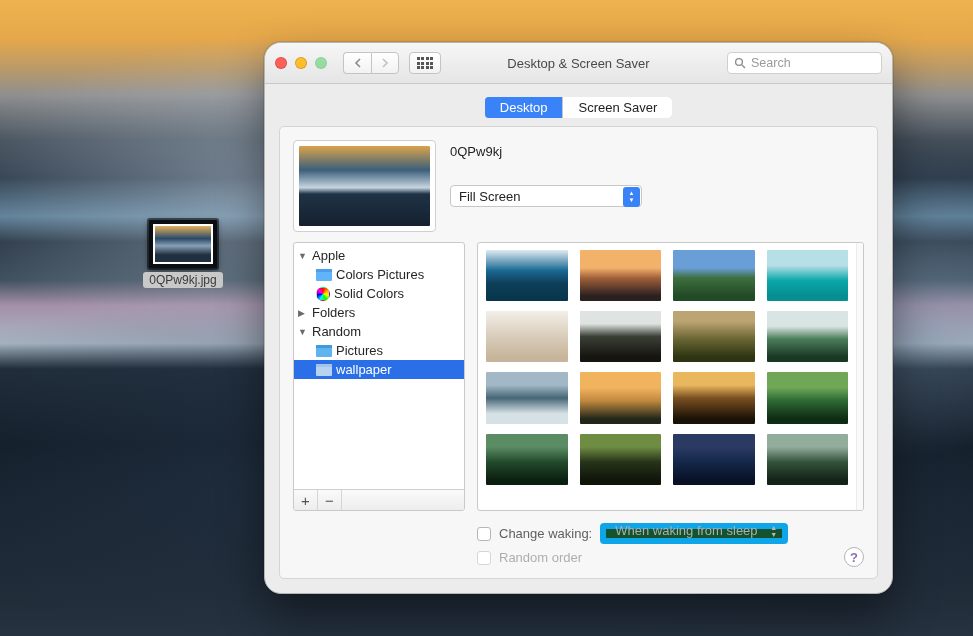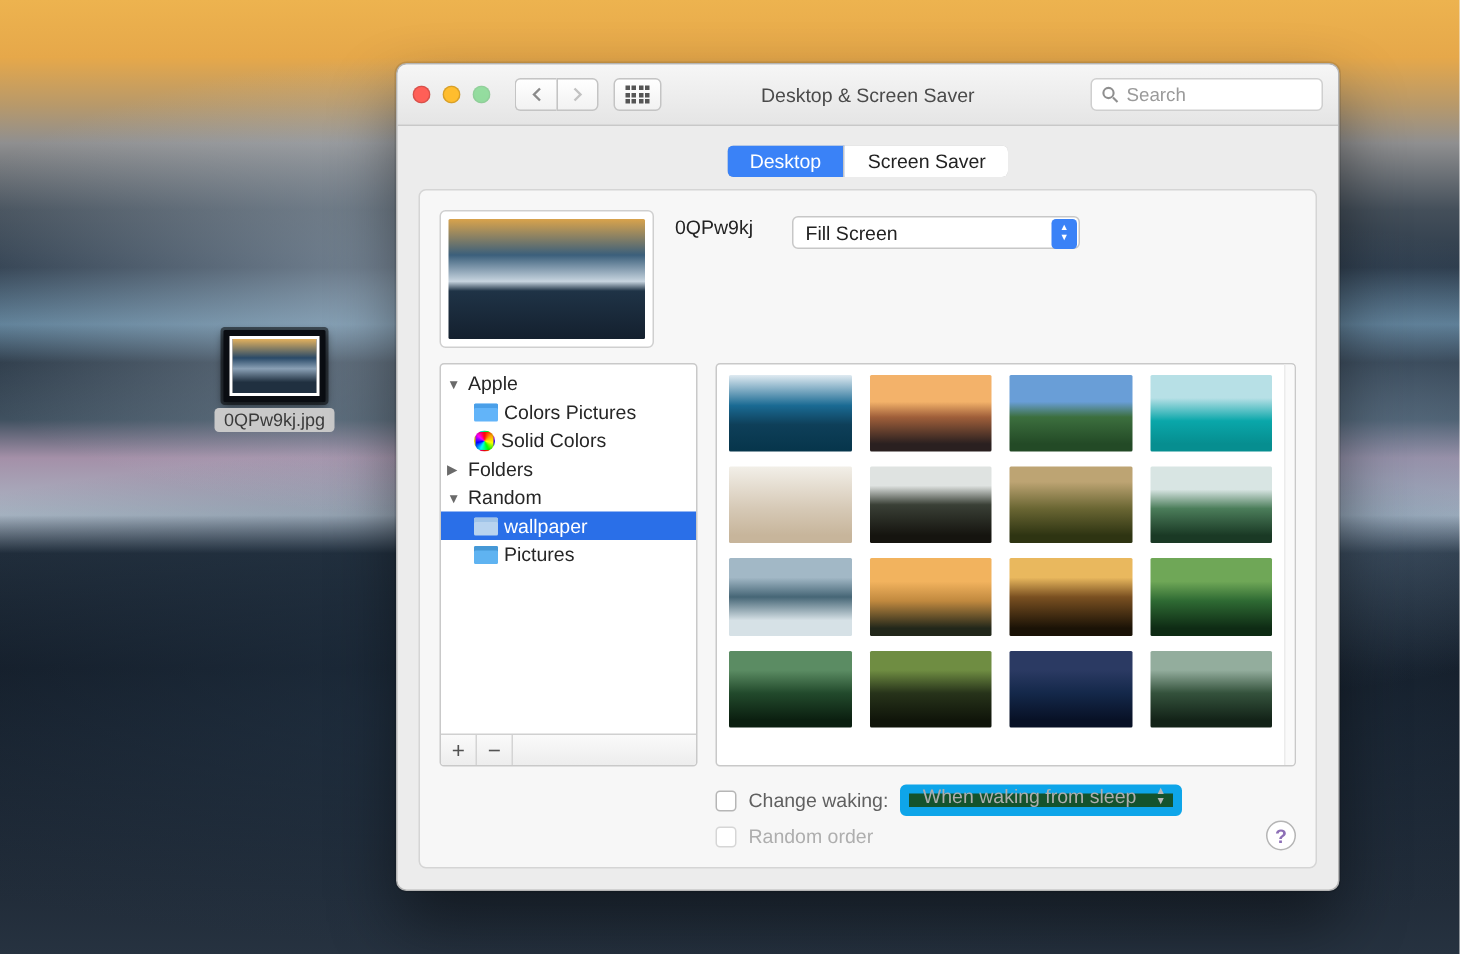--- a/index.html
+++ b/index.html
@@ -56,21 +56,21 @@
     padding: 1px 6px;
     border-radius: 3px;
   }
 
   
   .window {
     position: absolute;
     left: 264px; top: 42px;
     width: 629px; height: 552px;
     background: #ececec;
-    border-radius: 7px;
+    border-radius: 17px;
     border: 1px solid #b5b5b5;
     box-shadow: 0 22px 45px rgba(0,0,0,0.45), 0 0 0 1px rgba(0,0,0,0.1);
     display: flex;
     flex-direction: column;
     overflow: hidden;
   }
   .titlebar {
     height: 41px;
     background: linear-gradient(to bottom,#f6f6f6,#e5e5e5);
     border-bottom: 1px solid #c8c8c8;
@@ -146,21 +146,21 @@
   .preview {
     width: 143px; height: 92px;
     background: #fff; border: 1px solid #cfcfcf; border-radius: 4px;
     padding: 5px;
   }
   .preview-inner {
     width:100%; height:100%;
     background: linear-gradient(to bottom,#d9a34c 0%,#3b5f7b 30%,#c7d4df 52%,#1f3346 60%,#14202e 100%);
     border-radius: 1px;
   }
-  .preview-meta { flex:1; display:flex; flex-direction:row; gap:26px; padding-top:4px;}
+  .preview-meta { flex:1; display:flex; flex-direction:column; gap:26px; padding-top:4px;}
   .pic-name { font-size: 13px; color:#222; }
   .fill-select {
     display:inline-flex; align-items:center;
     width: 192px; height:22px;
     background:#fff; border:1px solid #c7c7c7; border-radius:4px;
     padding: 0 0 0 8px; font-size:13px; position:relative;
   }
   .stepper {
     width: 17px; height: 20px; border-radius: 3px;
     background: #3a82f7; color:#fff;
@@ -350,27 +350,27 @@
             <span>Solid Colors</span>
           </div>
           <div class="tree-row">
             <span class="disclose">▶</span>
             <span>Folders</span>
           </div>
           <div class="tree-row">
             <span class="disclose">▼</span>
             <span>Random</span>
           </div>
+          <div class="tree-row indent1">
+            <span class="folder pic"></span>
+            <span>Pictures</span>
+          </div>
           <div class="tree-row indent1 sel">
             <span class="folder dim"></span>
             <span>wallpaper</span>
-          </div>
-          <div class="tree-row indent1">
-            <span class="folder pic"></span>
-            <span>Pictures</span>
           </div>
         </div>
         <div class="sidebar-tools">
           <div class="tool">+</div>
           <div class="tool">−</div>
           <div class="tool" style="flex:1;border-right:none;"></div>
         </div>
       </div>
 
       <div class="thumbs-wrap">

